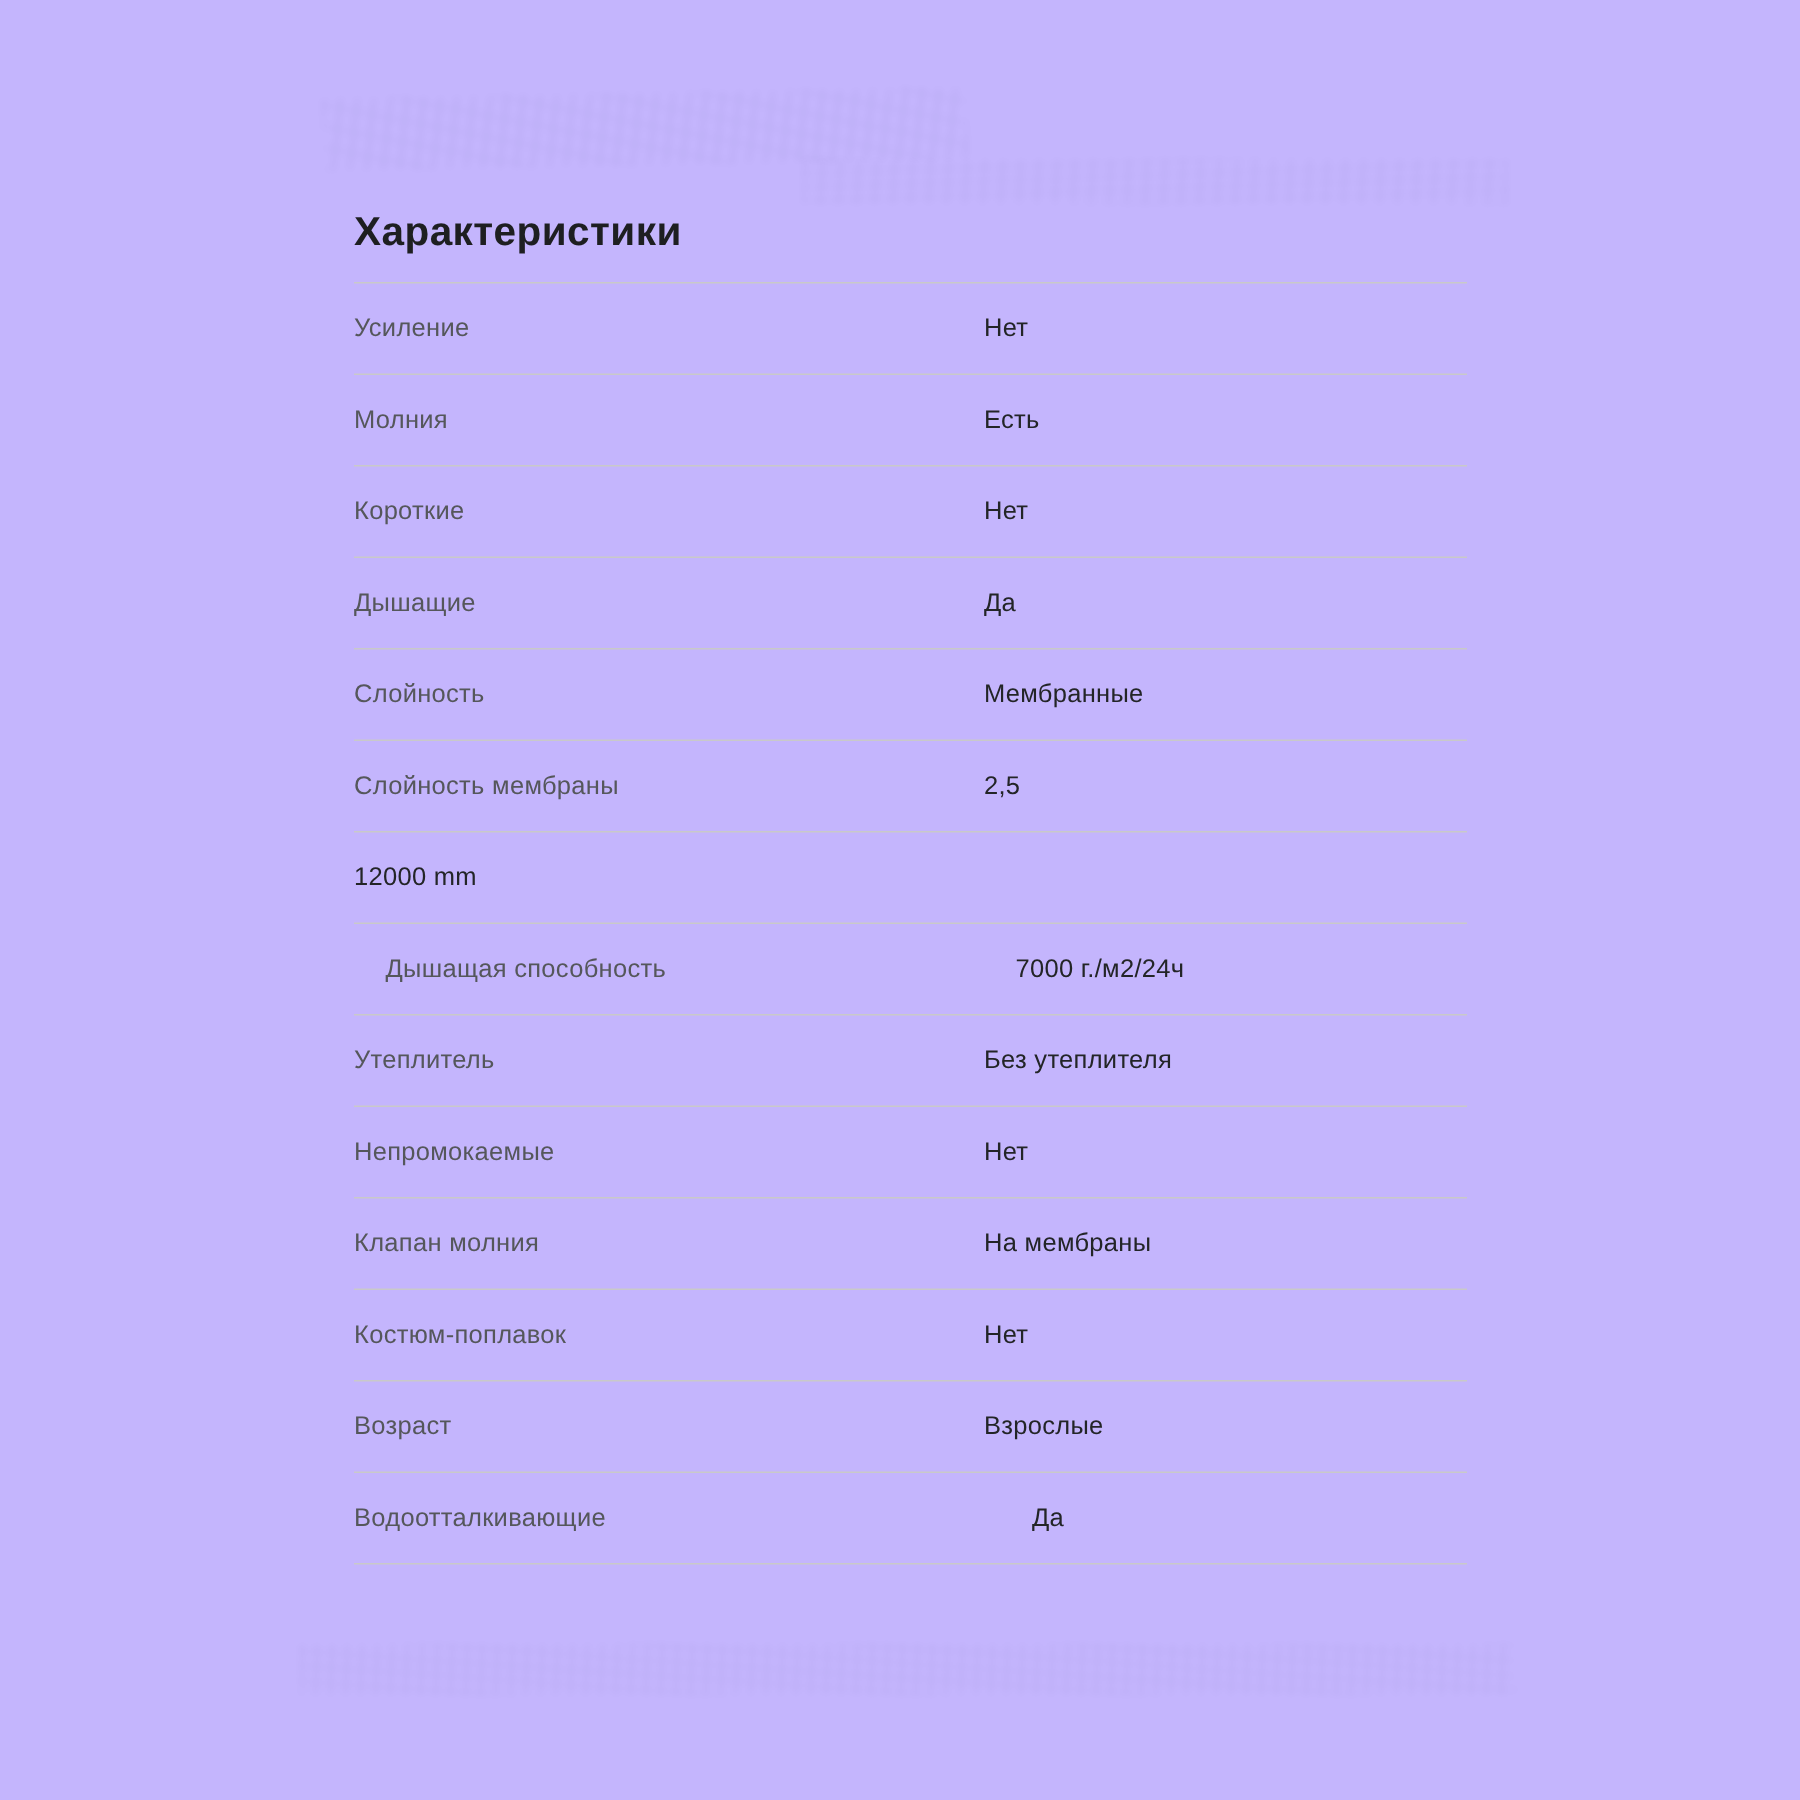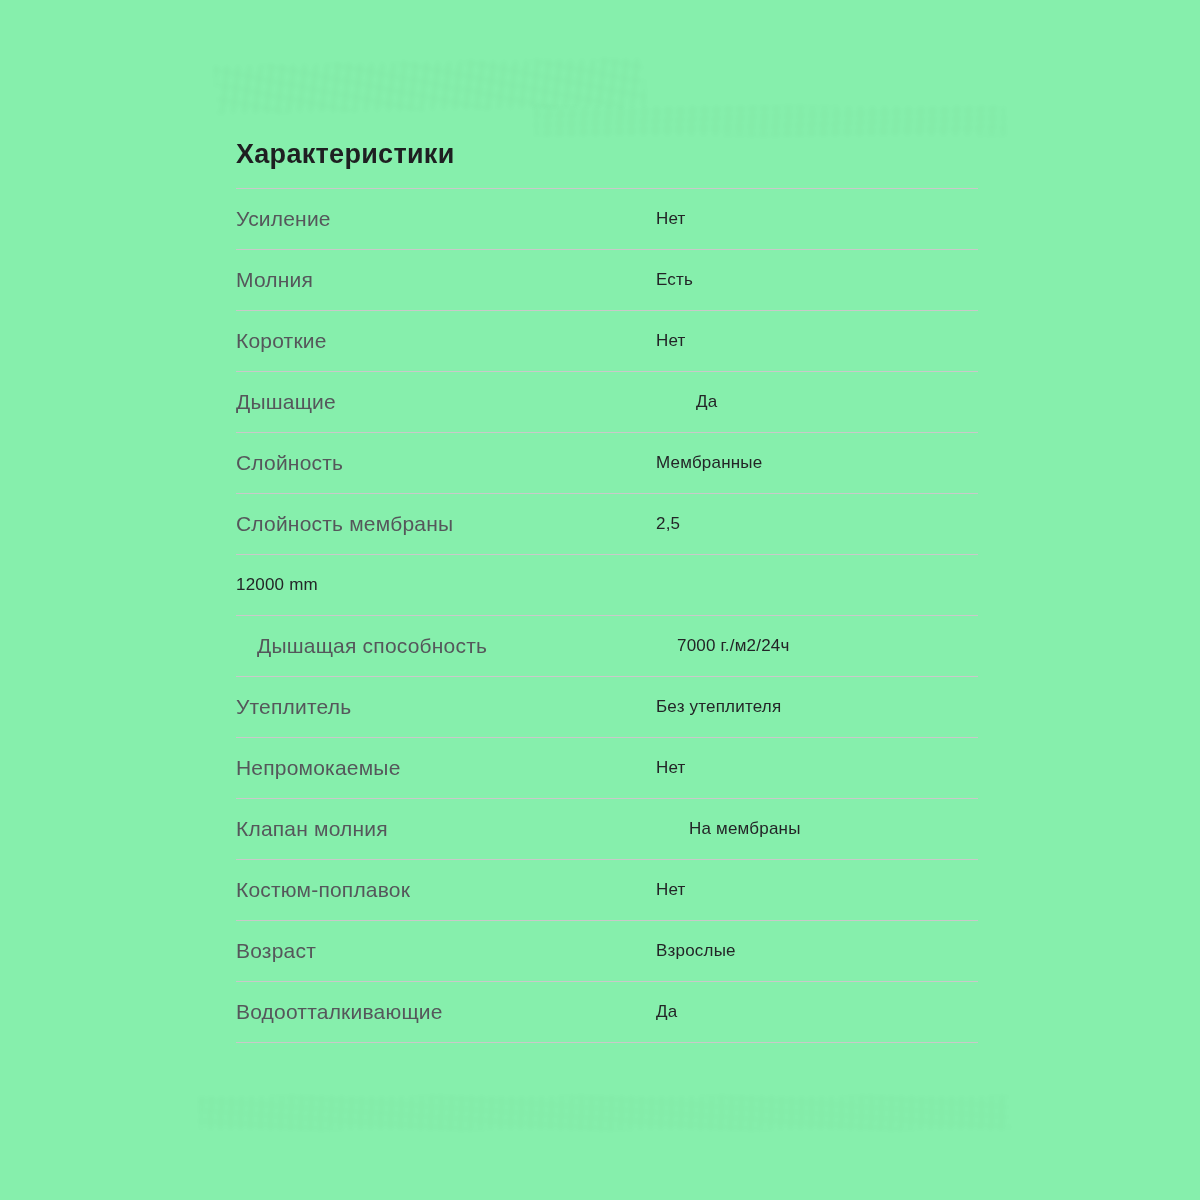--- a/index.html
+++ b/index.html
@@ -10,21 +10,21 @@
     width: 1200px;
     height: 1200px;
     background: #ffffff;
     font-family: "Liberation Sans", sans-serif;
     position: relative;
     overflow: hidden;
   }
   .canvas {
     position: absolute;
     inset: 0;
-    background: #86efac;
+    background: #c4b5fd;
   }
   
   .noise {
     position: absolute;
     filter: blur(2.5px);
     opacity: 0.55;
     pointer-events: none;
   }
   .noise-top-left {
     left: 215px; top: 62px; width: 430px; height: 48px;
@@ -64,21 +64,21 @@
   .spec-row {
     display: flex;
     align-items: center;
     height: 61px;
     border-bottom: 1px solid;
     box-sizing: border-box;
   }
   .spec-label {
     width: 420px;
     flex: 0 0 420px;
-    font-size: 21px;
+    font-size: 17px;
     letter-spacing: 0.2px;
   }
   .spec-value {
     font-size: 17px;
     letter-spacing: 0.2px;
   }
 </style>
 </head>
 <body style="background: rgb(255, 255, 255);">
 
@@ -95,21 +95,21 @@
           <div class="spec-value" style="color: rgb(35, 37, 39);">Нет</div>
         </div>
         <div class="spec-row" style="border-bottom-color: rgb(201, 201, 201);">
           <div class="spec-label" style="color: rgb(85, 87, 91);">Молния</div>
           <div class="spec-value" style="color: rgb(35, 37, 39);">Есть</div>
         </div>
         <div class="spec-row" style="border-bottom-color: rgb(201, 201, 201);">
           <div class="spec-label" style="color: rgb(85, 87, 91);">Короткие</div>
           <div class="spec-value" style="color: rgb(35, 37, 39);">Нет</div>
         </div>
-        <div class="spec-row" style="border-bottom-color: rgb(201, 201, 201); gap: 40px;">
+        <div class="spec-row" style="border-bottom-color: rgb(201, 201, 201);">
           <div class="spec-label" style="color: rgb(85, 87, 91);">Дышащие</div>
           <div class="spec-value" style="color: rgb(35, 37, 39);">Да</div>
         </div>
         <div class="spec-row" style="border-bottom-color: rgb(201, 201, 201);">
           <div class="spec-label" style="color: rgb(85, 87, 91);">Слойность</div>
           <div class="spec-value" style="color: rgb(35, 37, 39);">Мембранные</div>
         </div>
         <div class="spec-row" style="border-bottom-color: rgb(201, 201, 201);">
           <div class="spec-label" style="color: rgb(85, 87, 91);">Слойность мембраны</div>
           <div class="spec-value" style="color: rgb(35, 37, 39);">2,5</div>
@@ -122,31 +122,31 @@
           <div class="spec-value" style="color: rgb(35, 37, 39);">7000 г./м2/24ч</div>
         </div>
         <div class="spec-row" style="border-bottom-color: rgb(201, 201, 201);">
           <div class="spec-label" style="color: rgb(85, 87, 91);">Утеплитель</div>
           <div class="spec-value" style="color: rgb(35, 37, 39);">Без утеплителя</div>
         </div>
         <div class="spec-row" style="border-bottom-color: rgb(201, 201, 201);">
           <div class="spec-label" style="color: rgb(85, 87, 91);">Непромокаемые</div>
           <div class="spec-value" style="color: rgb(35, 37, 39);">Нет</div>
         </div>
-        <div class="spec-row" style="border-bottom-color: rgb(201, 201, 201); gap: 33px;">
+        <div class="spec-row" style="border-bottom-color: rgb(201, 201, 201);">
           <div class="spec-label" style="color: rgb(85, 87, 91);">Клапан молния</div>
           <div class="spec-value" style="color: rgb(35, 37, 39);">На мембраны</div>
         </div>
         <div class="spec-row" style="border-bottom-color: rgb(201, 201, 201);">
           <div class="spec-label" style="color: rgb(85, 87, 91);">Костюм-поплавок</div>
           <div class="spec-value" style="color: rgb(35, 37, 39);">Нет</div>
         </div>
         <div class="spec-row" style="border-bottom-color: rgb(201, 201, 201);">
           <div class="spec-label" style="color: rgb(85, 87, 91);">Возраст</div>
           <div class="spec-value" style="color: rgb(35, 37, 39);">Взрослые</div>
         </div>
-        <div class="spec-row" style="border-bottom-color: rgb(201, 201, 201);">
+        <div class="spec-row" style="border-bottom-color: rgb(201, 201, 201); gap: 32px;">
           <div class="spec-label" style="color: rgb(85, 87, 91);">Водоотталкивающие</div>
           <div class="spec-value" style="color: rgb(35, 37, 39);">Да</div>
         </div>
       </div>
   </div>
 </div>
 
 </body></html>

